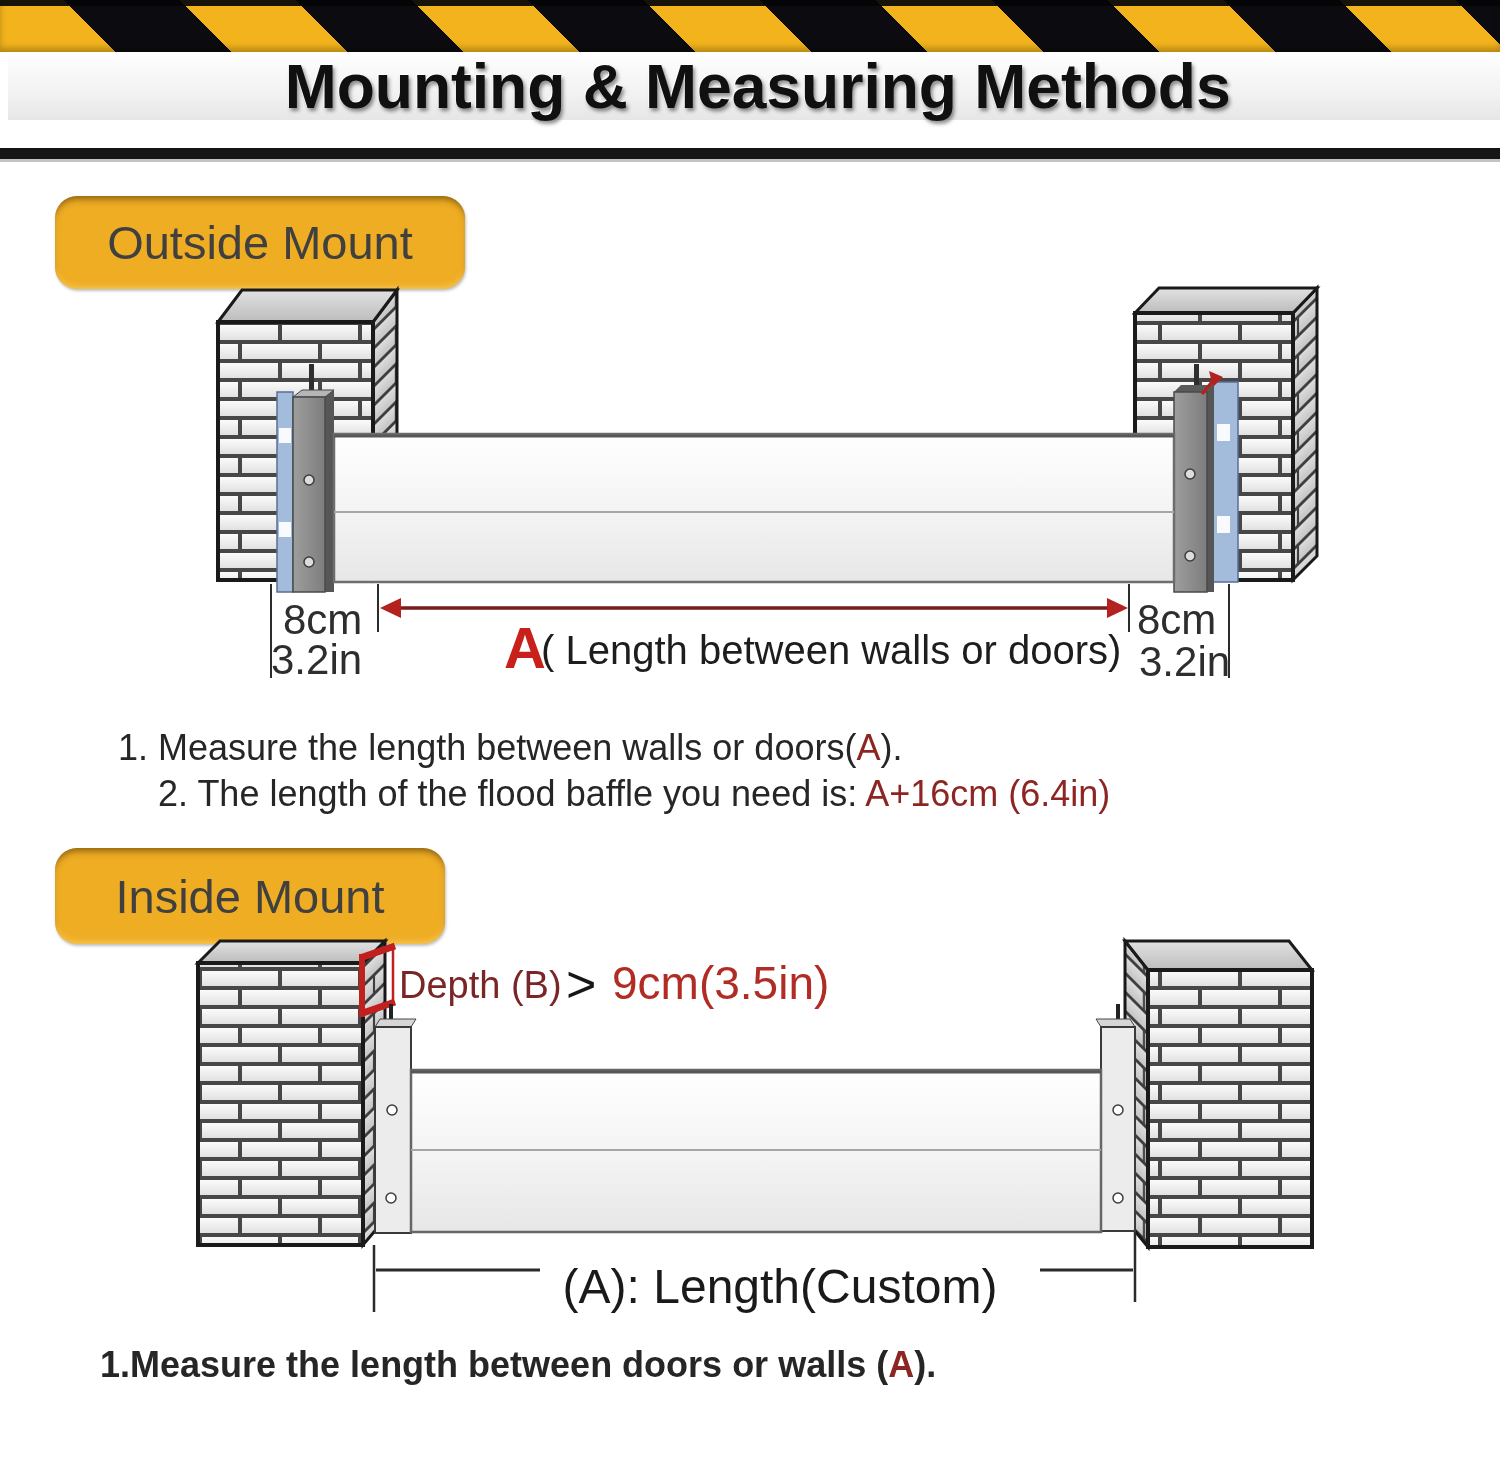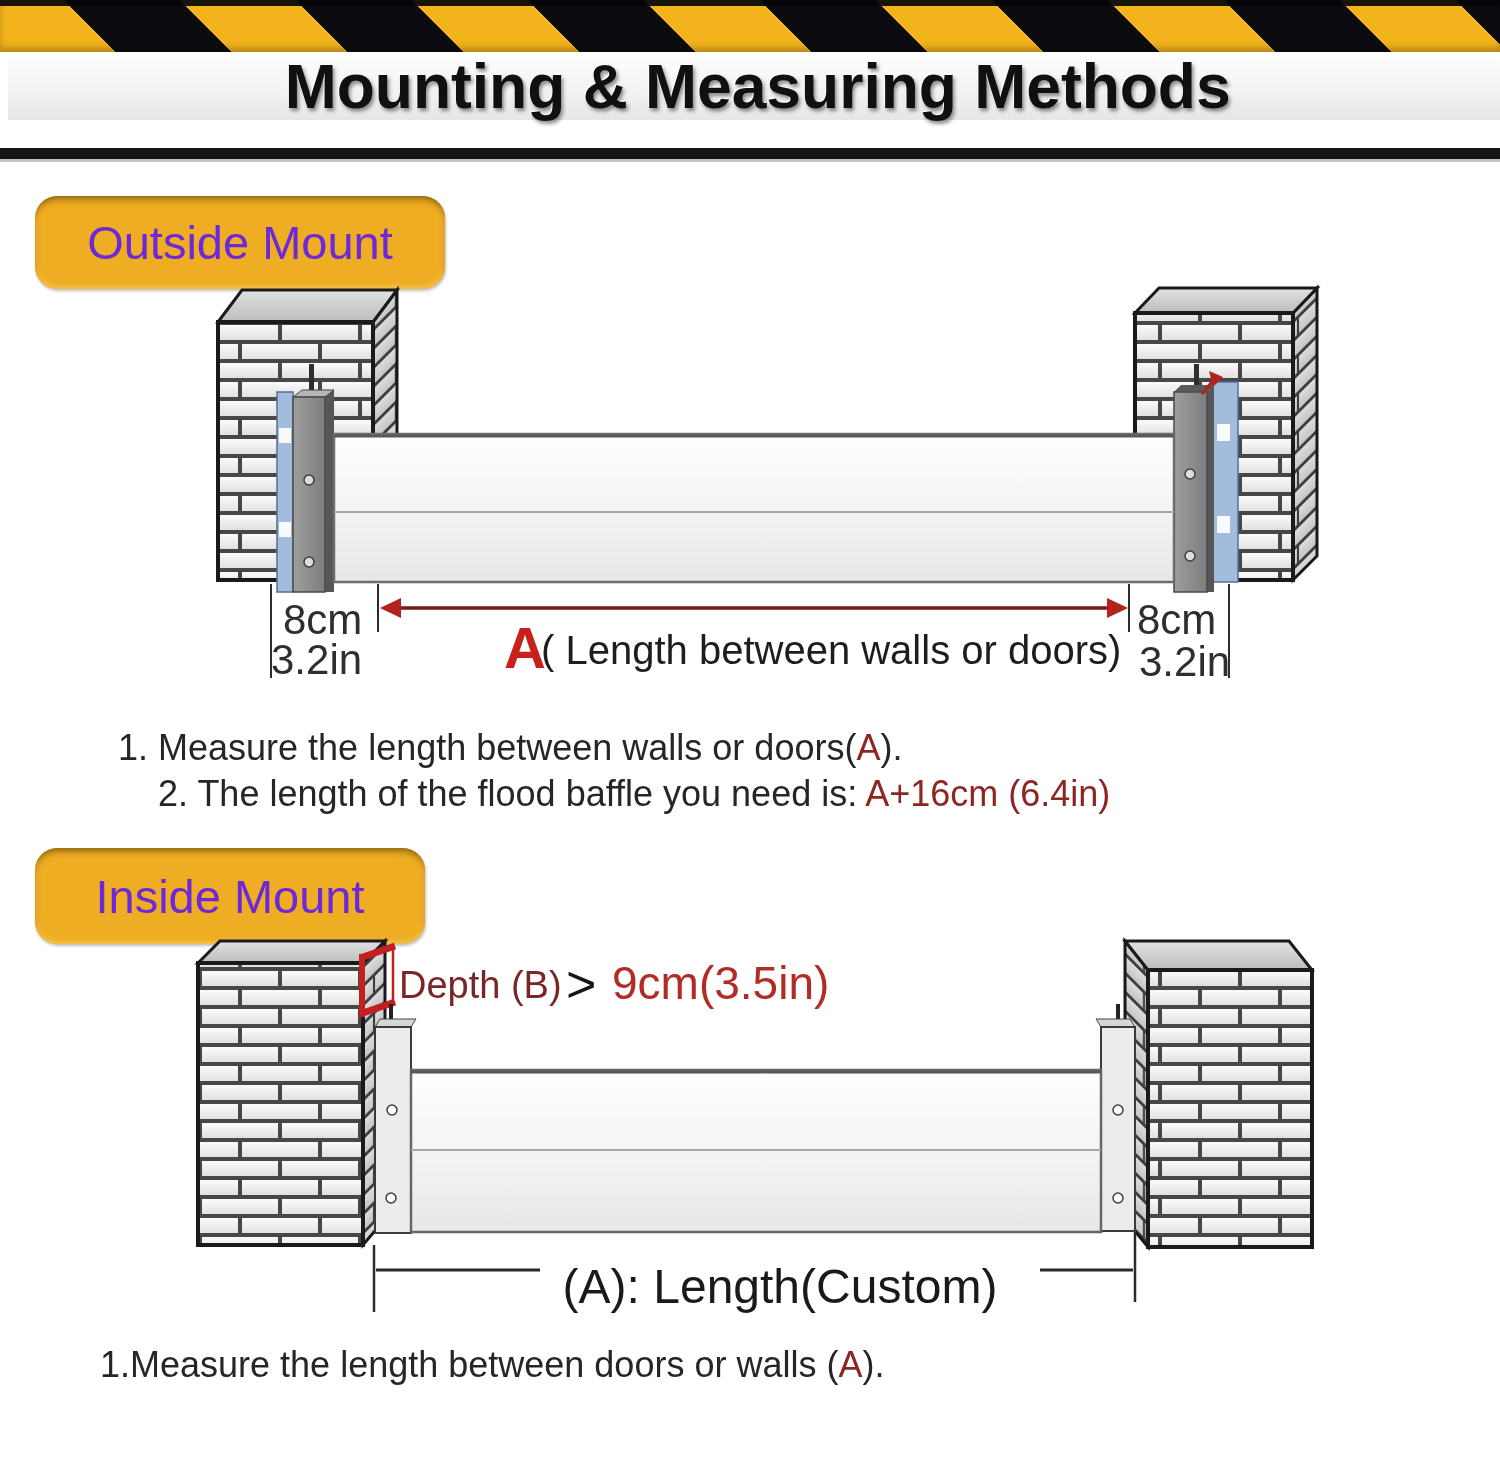--- a/index.html
+++ b/index.html
@@ -24,40 +24,41 @@
     text-shadow:-1px -1px 0 rgba(255,255,255,.85), 2px 3px 4px rgba(35,35,35,.5);
   }
   .header-bar{
     position:absolute;left:0;top:148px;width:1500px;height:11px;background:#151515;
     border-bottom:3px solid #c3c3c3;
   }
   
   .badge{
     position:absolute;background:var(--badge-yellow,#efad24);border-radius:22px;
     display:flex;align-items:center;justify-content:center;
-    font-size:47px;color:#6d28d9;white-space:nowrap;
+    font-size:47px;color:#404040;white-space:nowrap;
     box-shadow:inset 0 6px 7px -3px rgba(70,45,0,.6), inset 0 -4px 6px -2px rgba(255,225,140,.5), 1px 2px 3px rgba(0,0,0,.25);
+    margin-left:20px;
   }
   .badge-outside{left:35px;top:196px;width:410px;height:93px;}
   .badge-inside{left:35px;top:848px;width:390px;height:96px;}
   
   .diagram-svg{position:absolute;left:0;top:0;width:1500px;height:1475px;}
   .dim-text{font-family:"Liberation Sans","DejaVu Sans",sans-serif;font-size:42px;fill:#2e2e2e;}
   .span-letter{font-family:"Liberation Sans","DejaVu Sans",sans-serif;font-size:58px;font-weight:700;fill:var(--accent-red,#c8201a);}
   .span-rest{font-family:"Liberation Sans","DejaVu Sans",sans-serif;font-size:40px;fill:#1d1d1d;}
   .depth-prefix{font-family:"Liberation Sans","DejaVu Sans",sans-serif;font-size:38px;fill:var(--dark-red,#7b2626);}
   .depth-gt{font-family:"Liberation Sans","DejaVu Sans",sans-serif;font-size:52px;fill:#161616;}
   .depth-value{font-family:"Liberation Sans","DejaVu Sans",sans-serif;font-size:46px;fill:#b12c24;}
   .len-label{font-family:"Liberation Sans","DejaVu Sans",sans-serif;font-size:48px;fill:#1a1a1a;}
   
   .step{position:absolute;font-size:36px;color:#262626;white-space:nowrap;letter-spacing:0;}
   .step .em{color:var(--em-red,#8d2622);}
   .step-o1{left:118px;top:727px;text-align:center;}
   .step-o2{left:118px;top:773px;margin-left:40px;}
-  .step-i1{left:100px;top:1344px;}
+  .step-i1{left:100px;top:1344px;font-weight:bold;}
   .step-i2{left:57px;top:1393px;}
   .step-i3{left:46px;top:1434px;}
 </style>
 </head>
 <body>
 
 <div id="canvas">
 
   <div class="tape"></div>
   <div class="title-band">

